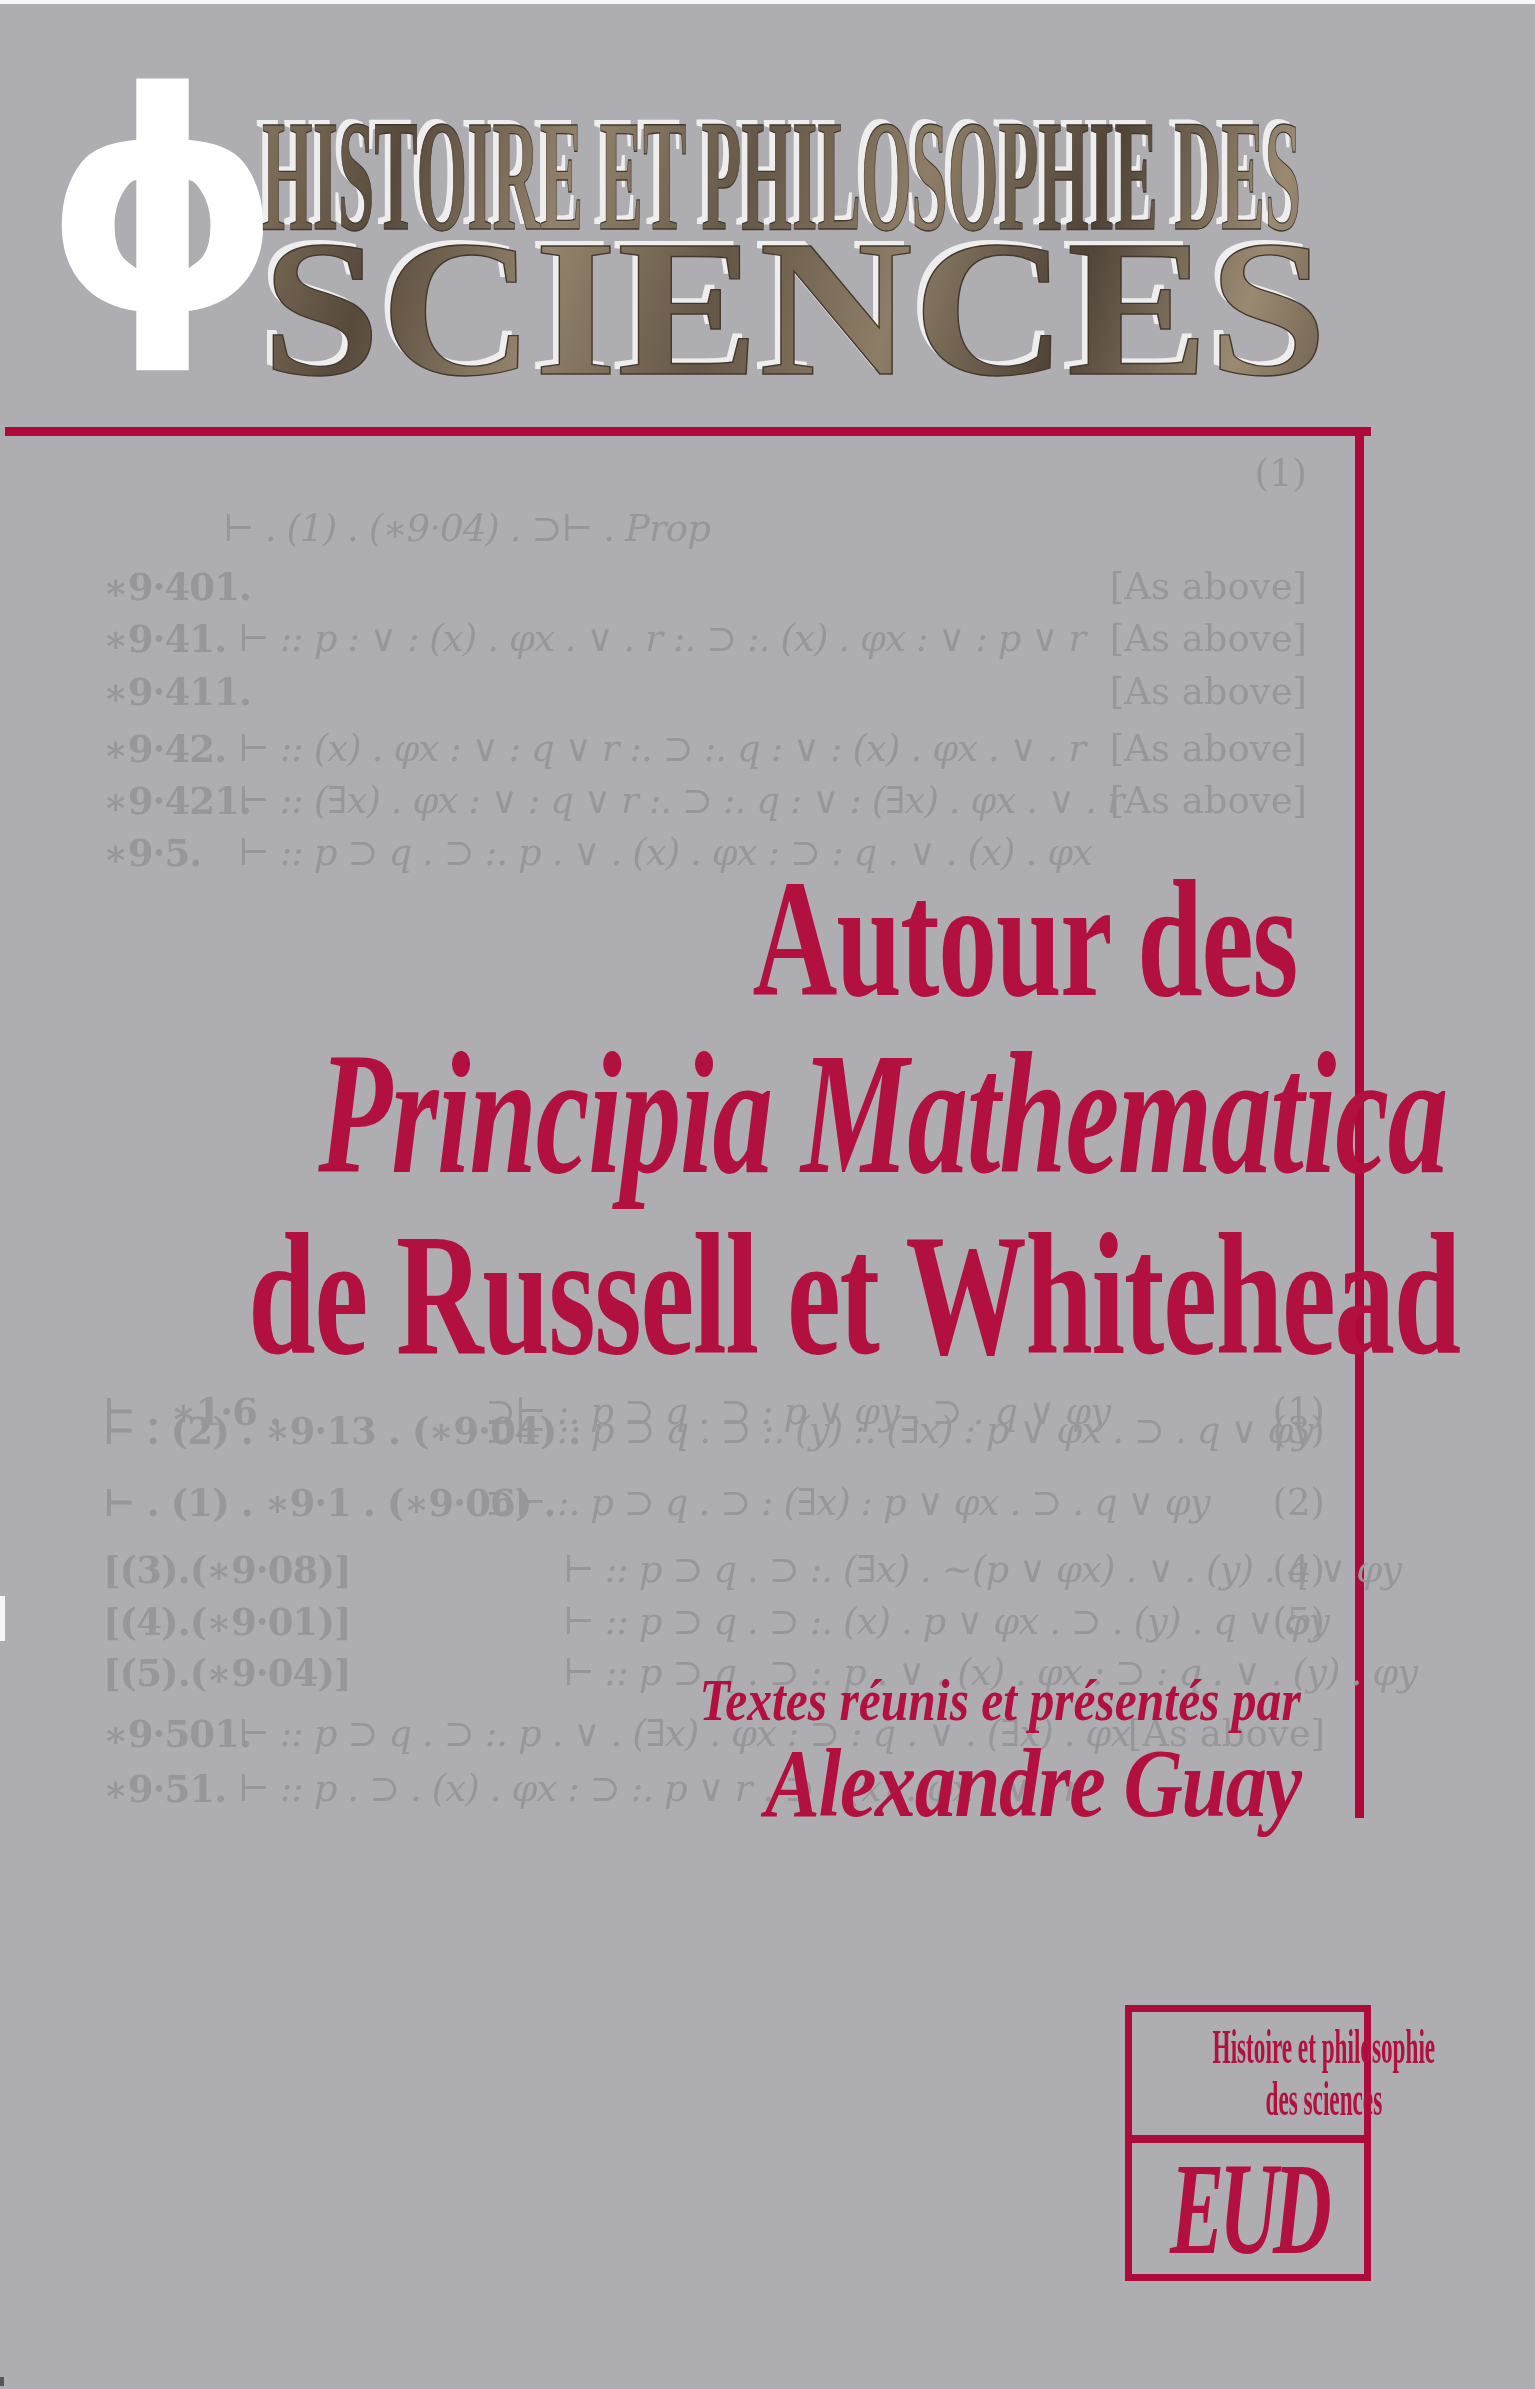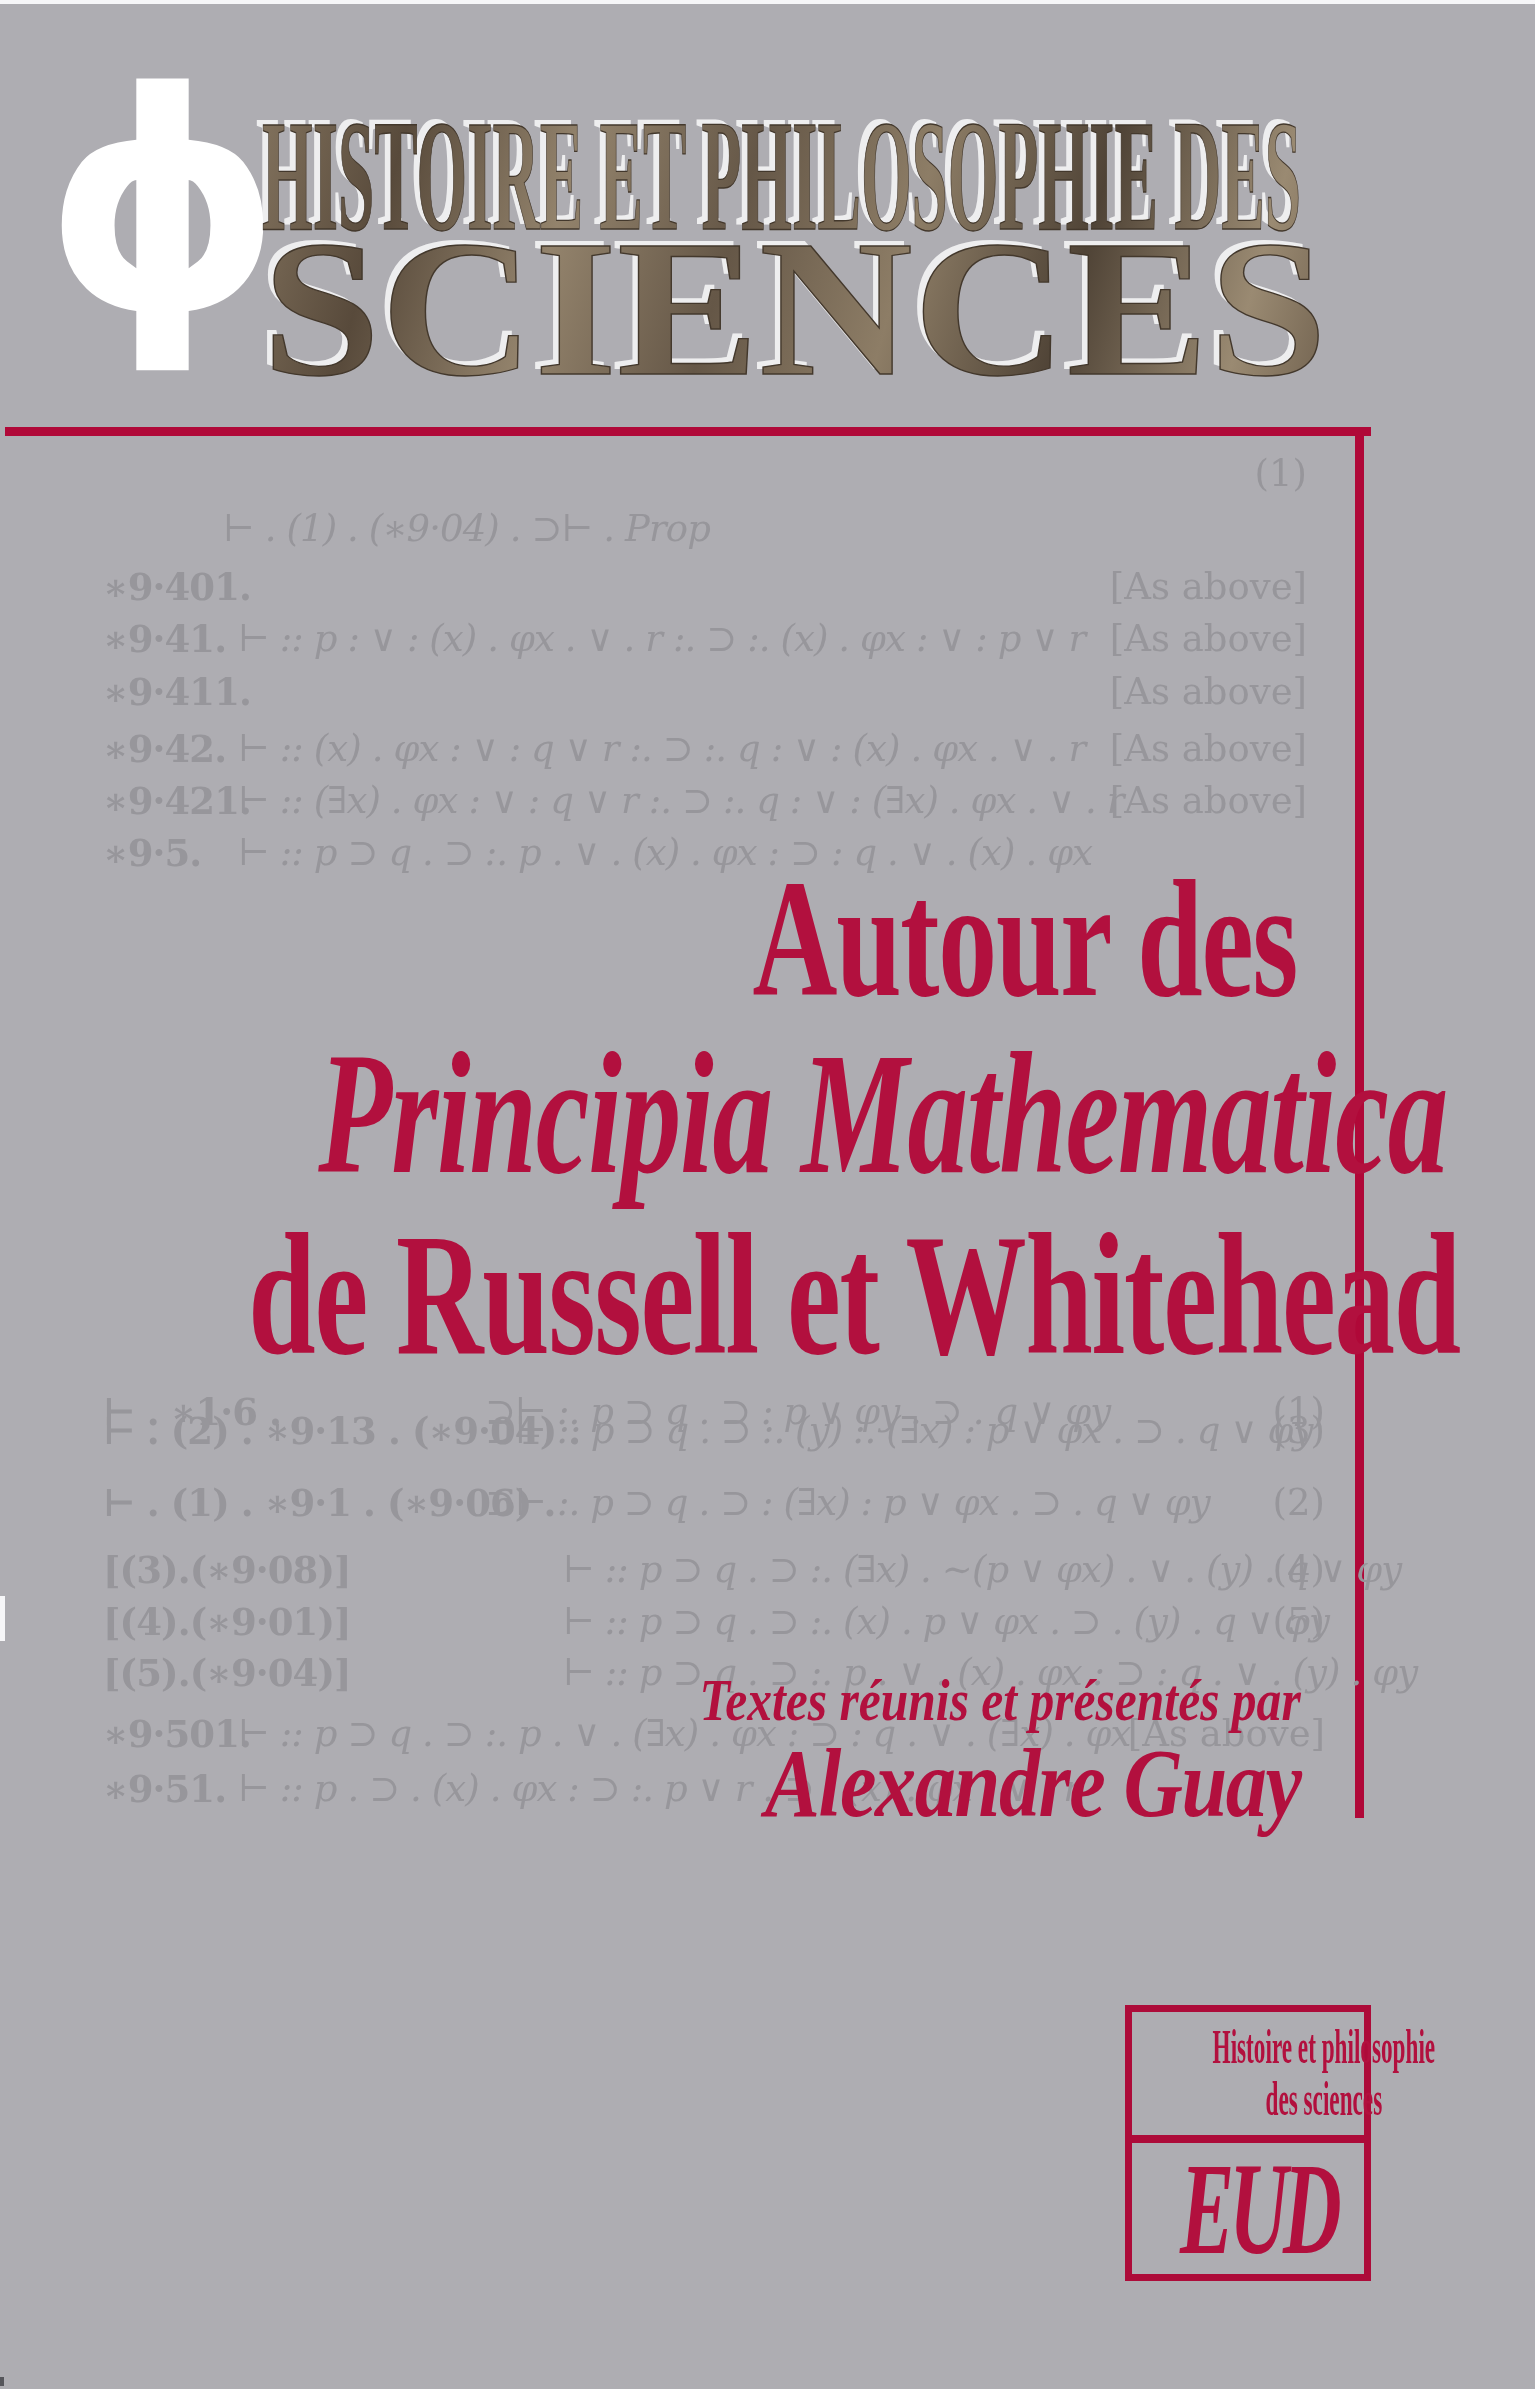--- a/index.html
+++ b/index.html
@@ -38,21 +38,21 @@
   .by{position:absolute;color:#b2103e;font-weight:700;font-style:italic;white-space:nowrap;z-index:5;}
   .by-intro{right:234px;top:1666px;font-size:59px;transform:scaleX(.84);transform-origin:top right;}
   .by-name{right:234px;top:1727px;font-size:98px;transform:scaleX(.84);transform-origin:top right;letter-spacing:-1.7px;}
   
   .pub{position:absolute;left:1125px;top:2005px;width:246px;height:276px;box-sizing:border-box;
        border:7.9px solid #ad0b39;display:flex;flex-direction:column;}
   .pub-top{height:124px;display:flex;align-items:center;justify-content:flex-start;}
   .pub-series{color:#b2103e;font-weight:700;font-size:40px;line-height:1.08;text-align:center;
               transform:scale(.58,1.2);transform-origin:center center;white-space:nowrap;}
   .pub-div{height:7.9px;background:#ad0b39;}
-  .pub-bot{flex:1;display:flex;align-items:center;justify-content:flex-start;border-radius:27px;}
+  .pub-bot{flex:1;display:flex;align-items:center;justify-content:center;border-radius:27px;}
   .pub-logo{color:#b2103e;font-weight:700;font-style:italic;font-size:131px;letter-spacing:-7.9px;
             transform:scaleX(.62);transform-origin:center center;line-height:1;}
   
   .art-top{position:absolute;left:0;top:0;width:1535px;height:4.4px;background:#f6f6f8;}
   .art-left{position:absolute;left:0;top:1596px;width:5.2px;height:45px;background:#f6f6f8;}
   .art-bl{position:absolute;left:0;top:2377px;width:4.4px;height:8.7px;background:#55555a;}
 </style>
 </head>
 <body>
 

